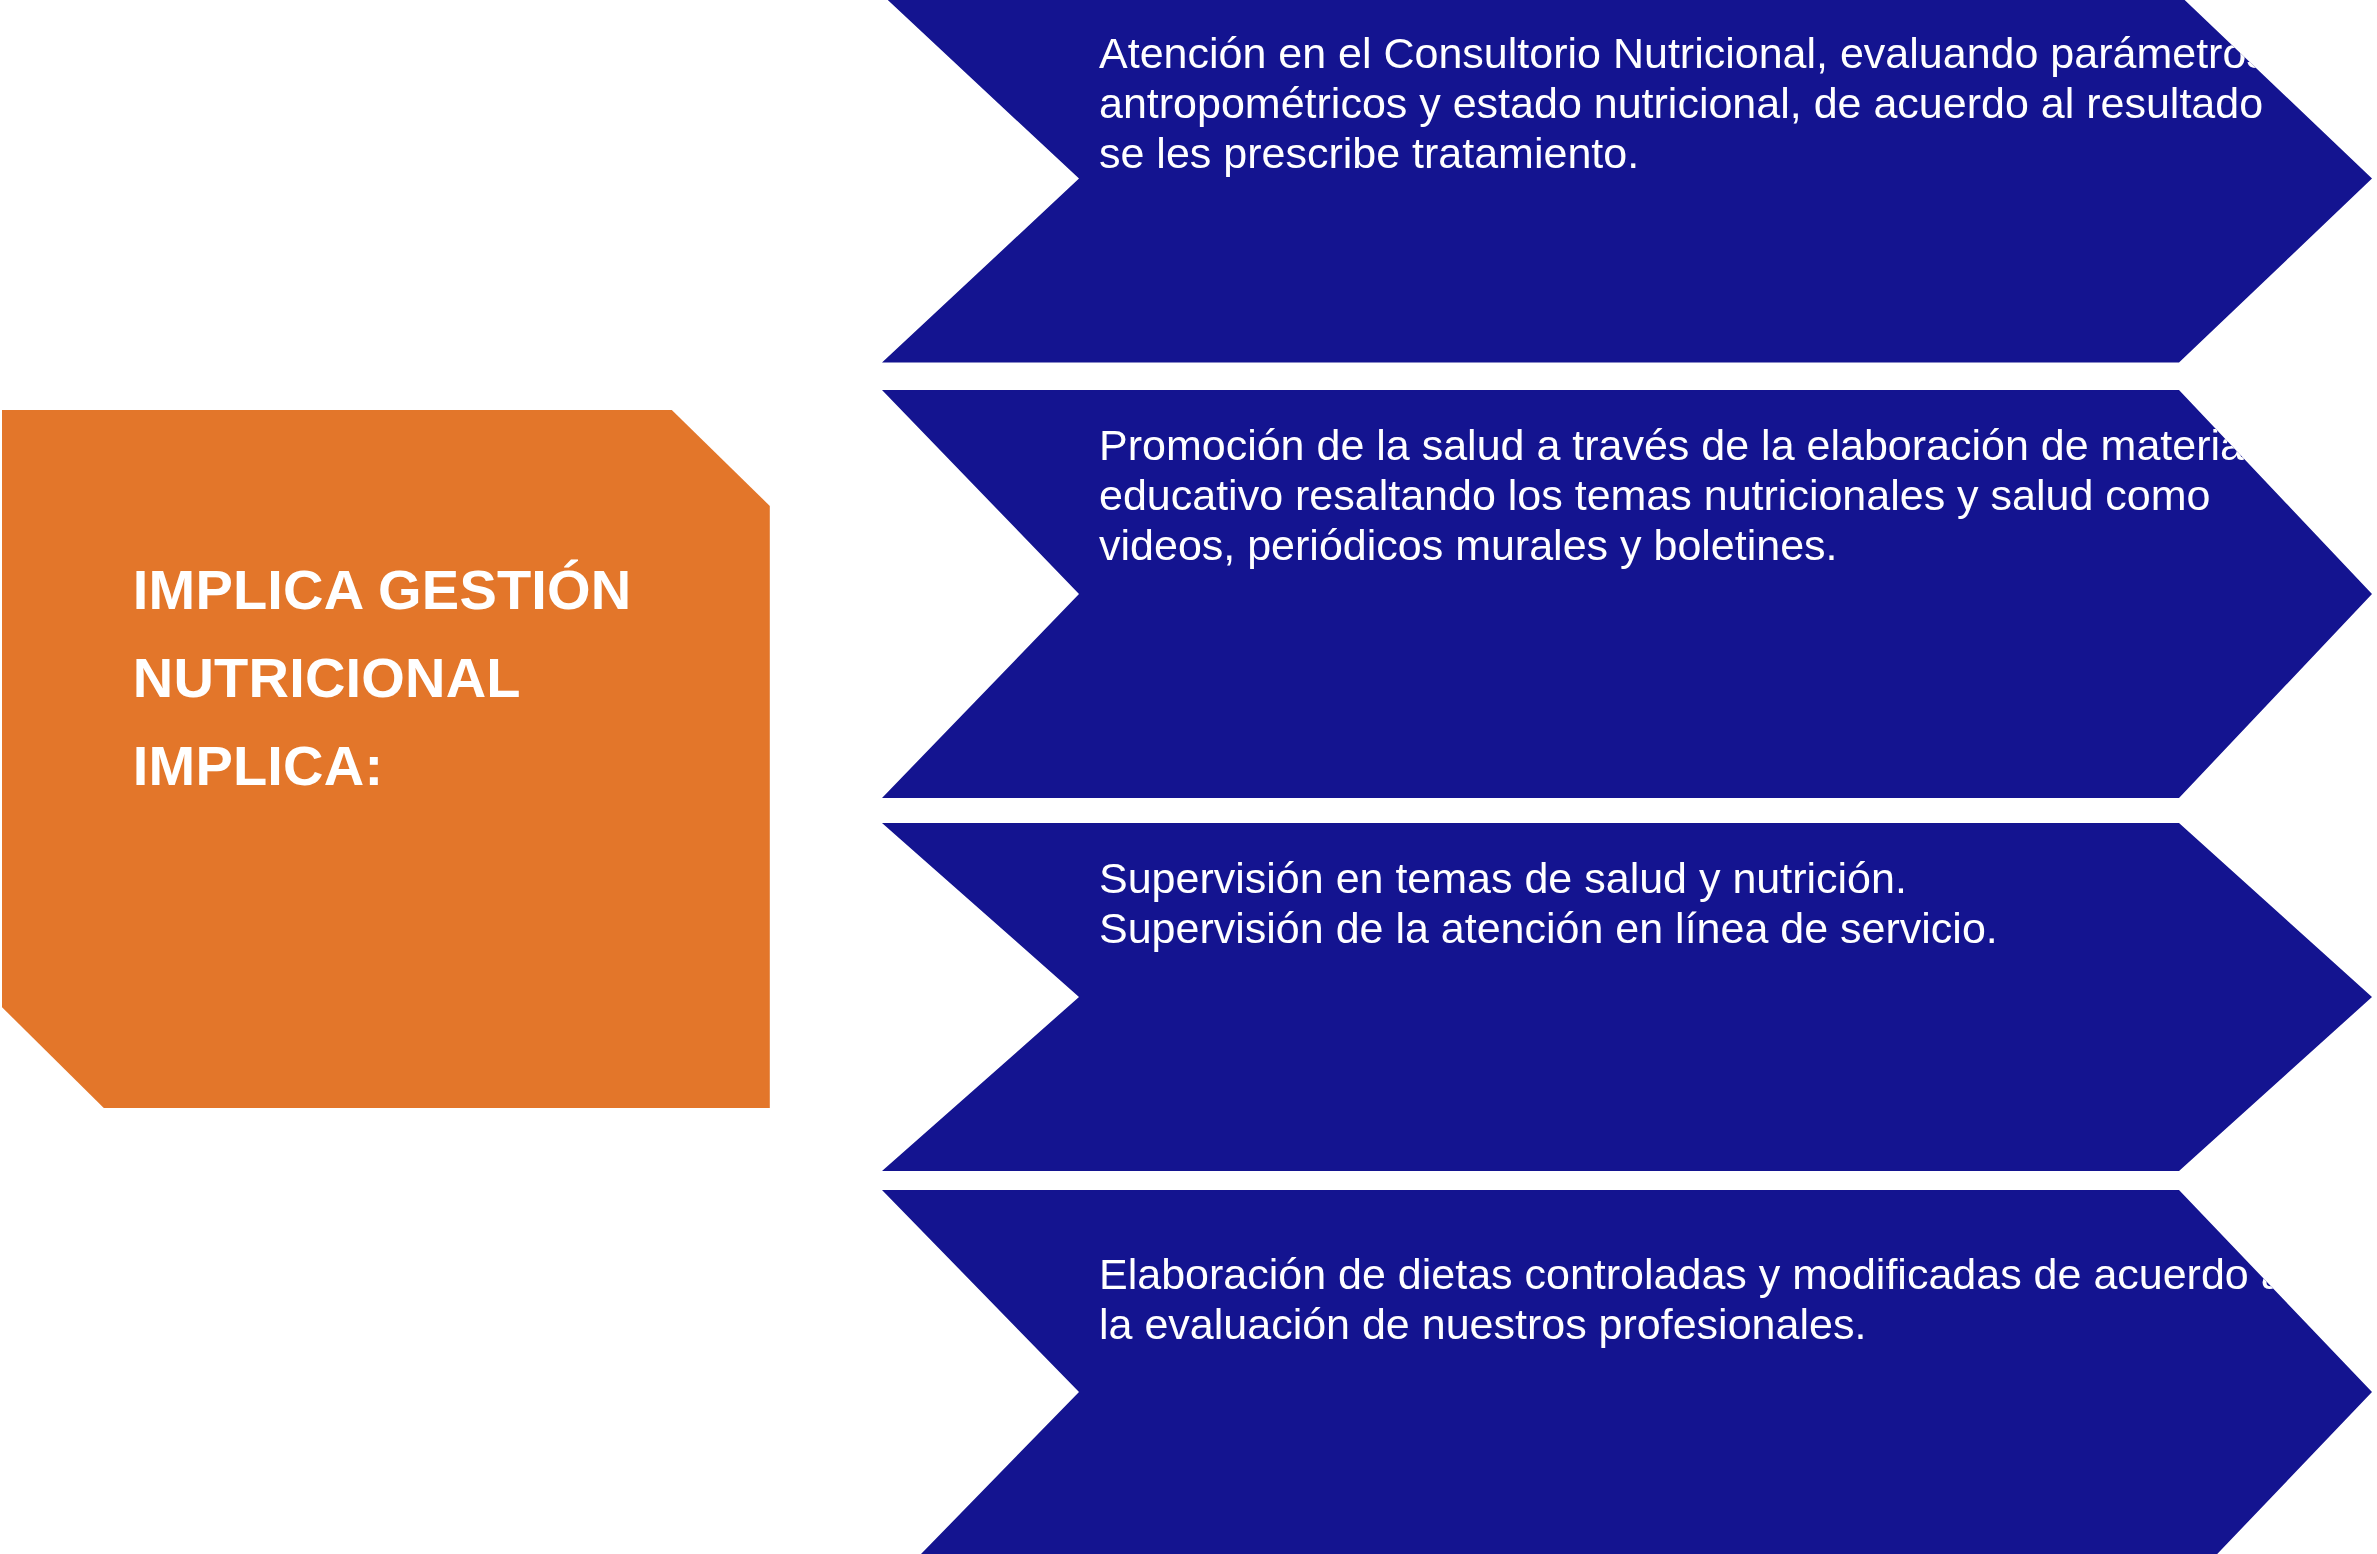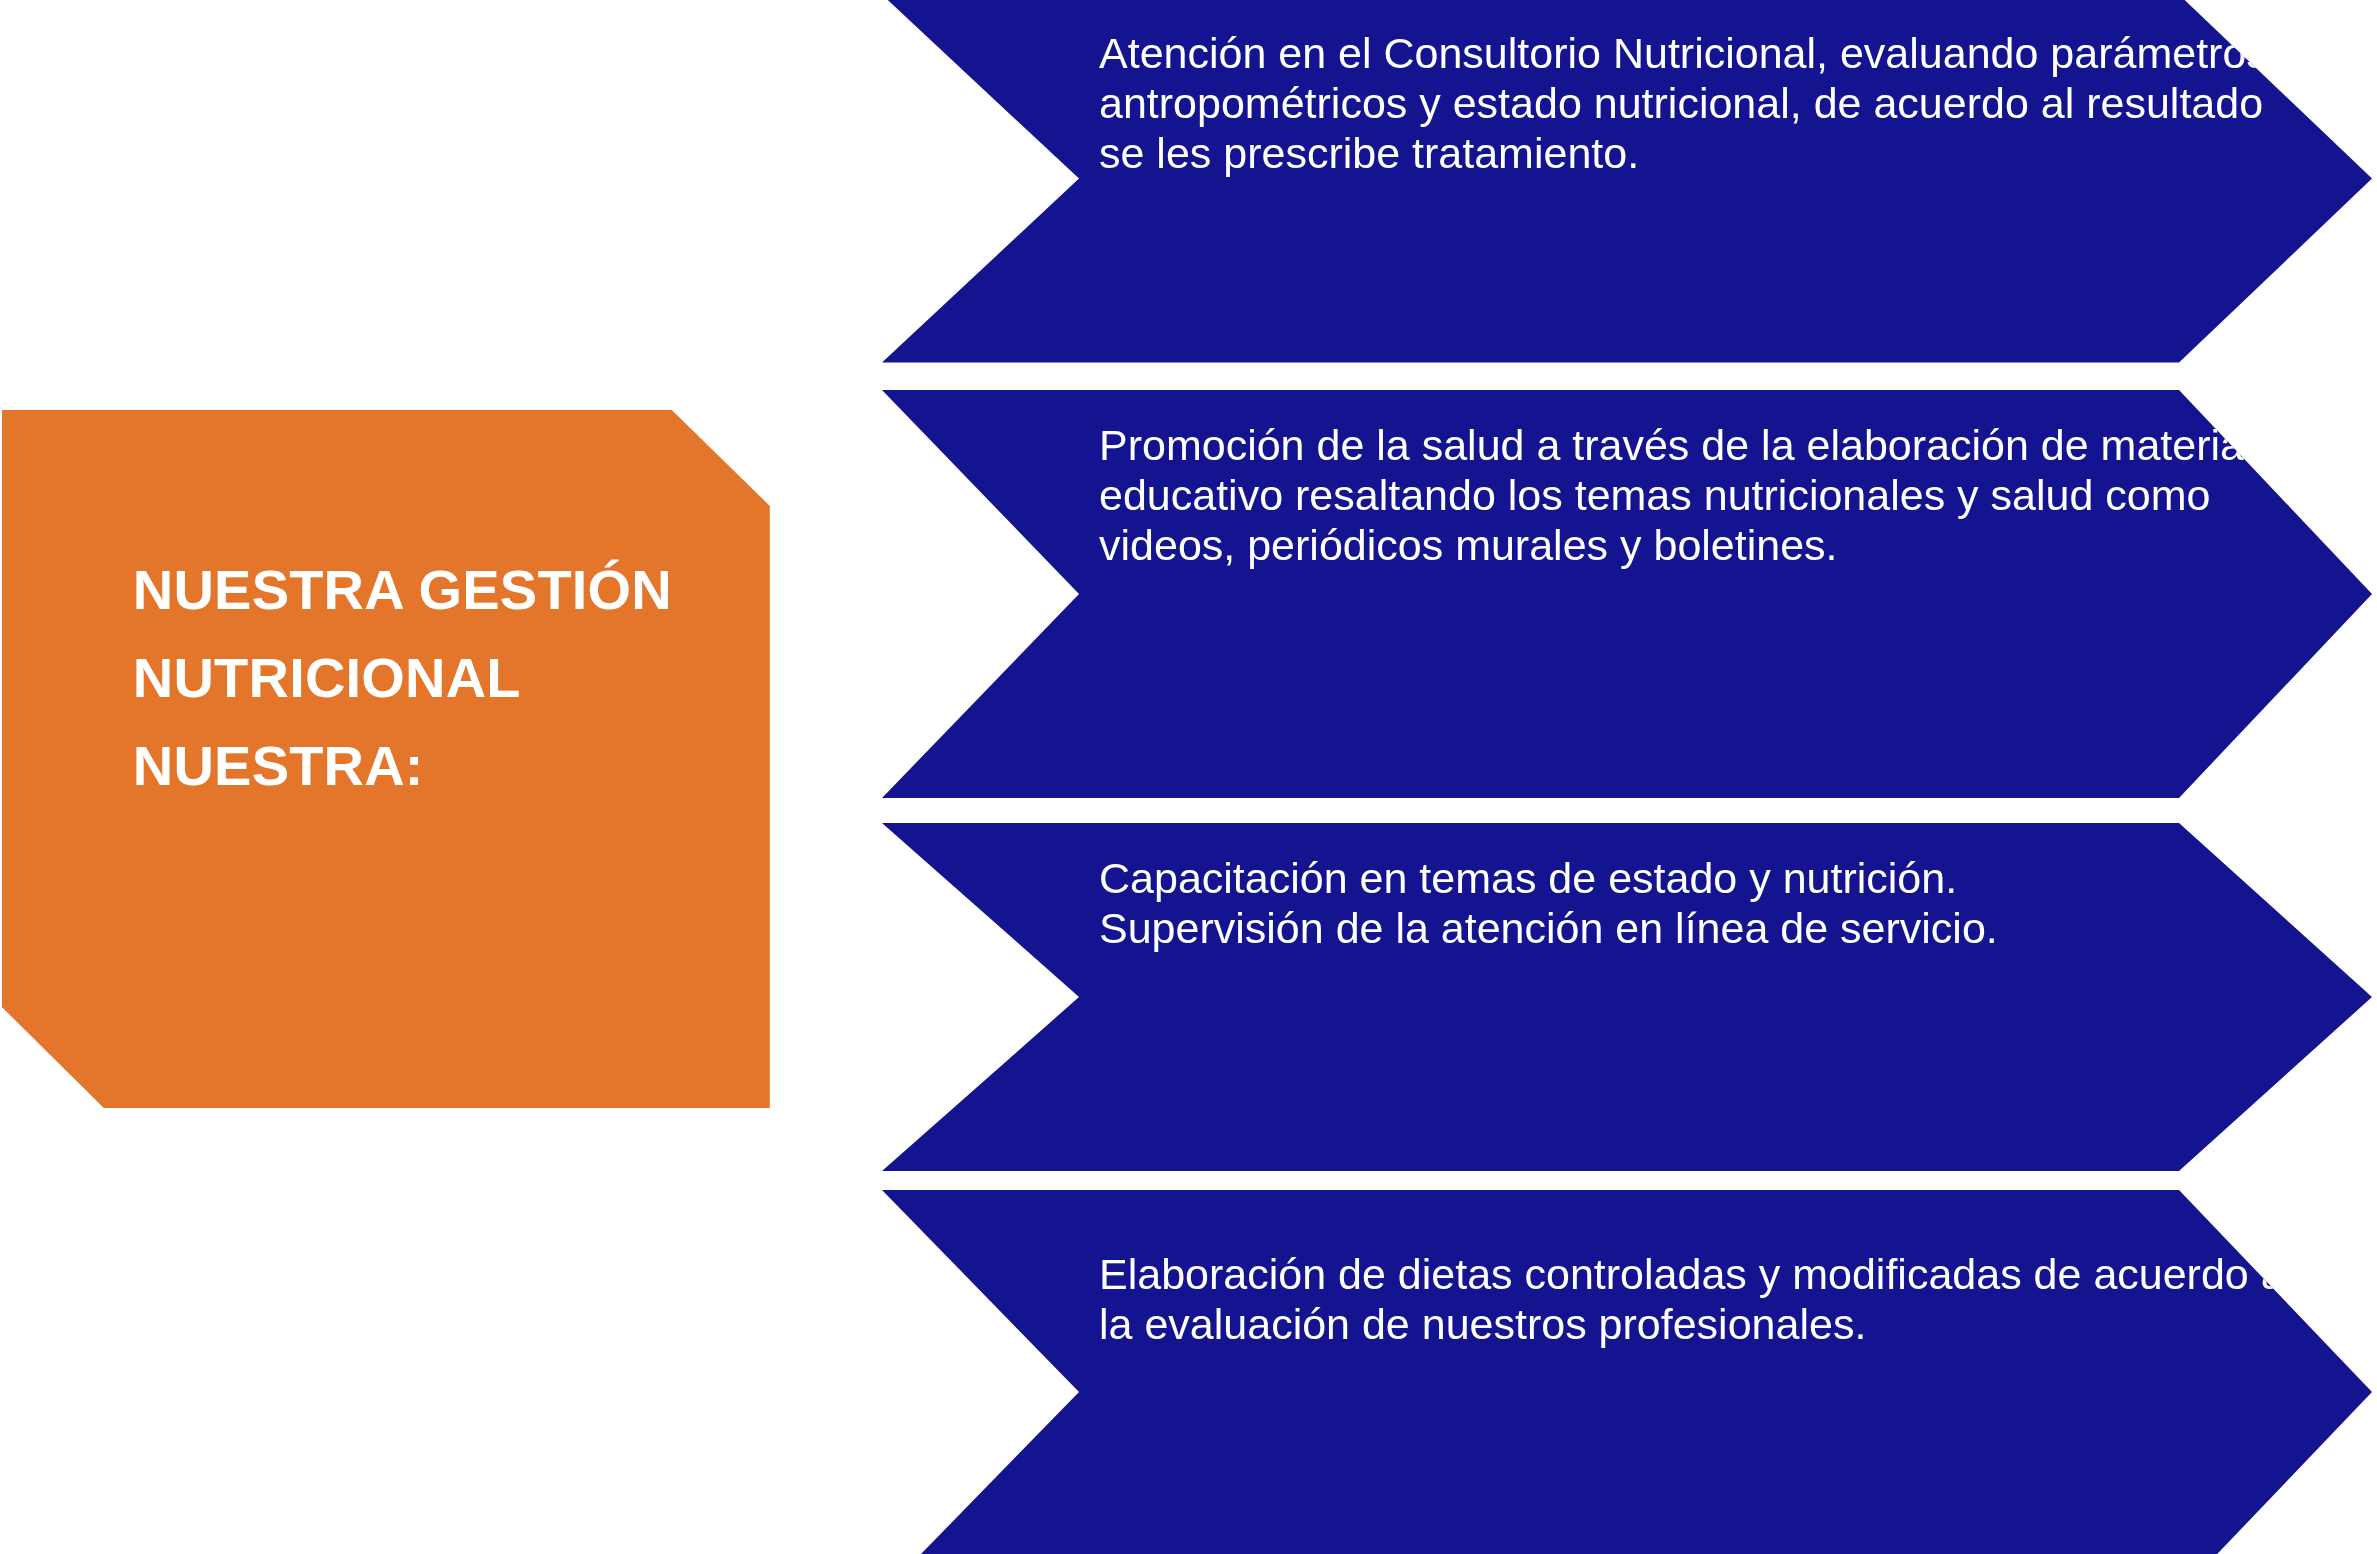--- a/index.html
+++ b/index.html
@@ -123,33 +123,33 @@
     );
   }
   #chev-4 .chevron-label { top: 59px; }
 </style>
 </head>
 <body>
 
 <div id="canvas">
 
   <div class="orange-block">
-    <div class="orange-text">NUESTRA GESTIÓN NUTRICIONAL NUESTRA:</div>
+    <div class="orange-text">IMPLICA GESTIÓN NUTRICIONAL IMPLICA:</div>
   </div>
 
   <div class="chevron" id="chev-1">
     <div class="chevron-label">Atención en el Consultorio Nutricional, evaluando parámetros antropométricos y estado nutricional, de acuerdo al resultado se les prescribe tratamiento.</div>
   </div>
 
   <div class="chevron" id="chev-2">
     <div class="chevron-label">Promoción de la salud a través de la elaboración de material educativo resaltando los temas nutricionales y salud como videos, periódicos murales y boletines.</div>
   </div>
 
   <div class="chevron" id="chev-3">
-    <div class="chevron-label">Capacitación en temas de estado y nutrición.
+    <div class="chevron-label">Supervisión en temas de salud y nutrición.
 Supervisión de la atención en línea de servicio.</div>
   </div>
 
   <div class="chevron" id="chev-4">
     <div class="chevron-label">Elaboración de dietas controladas y modificadas de acuerdo a la evaluación de nuestros profesionales.</div>
   </div>
 
 </div>
 
 

